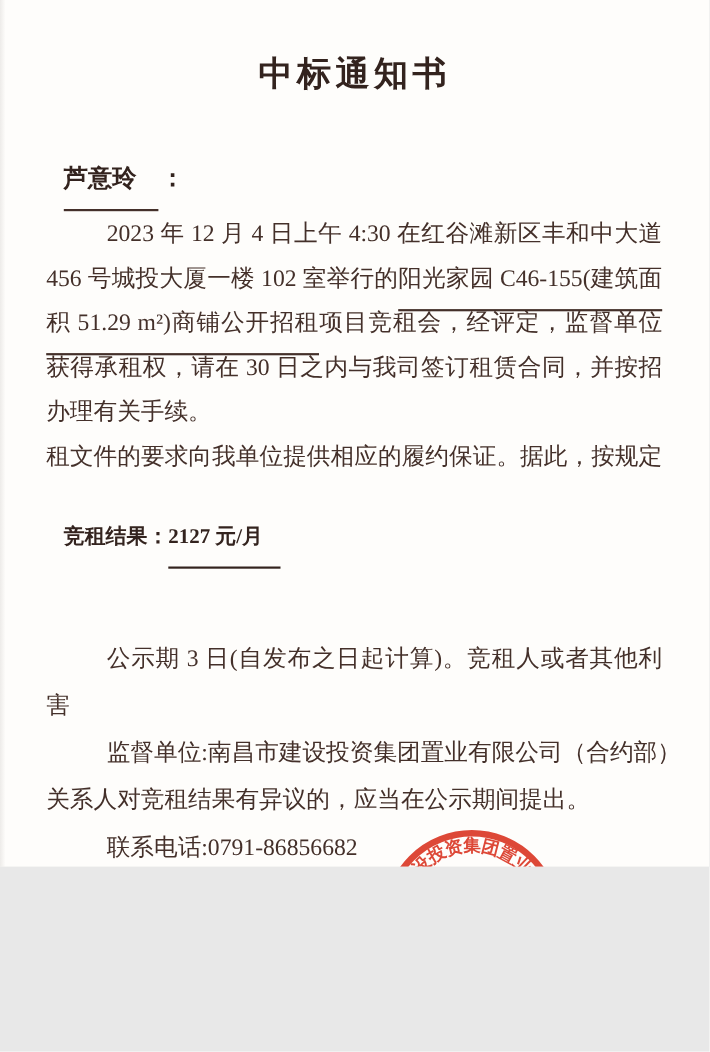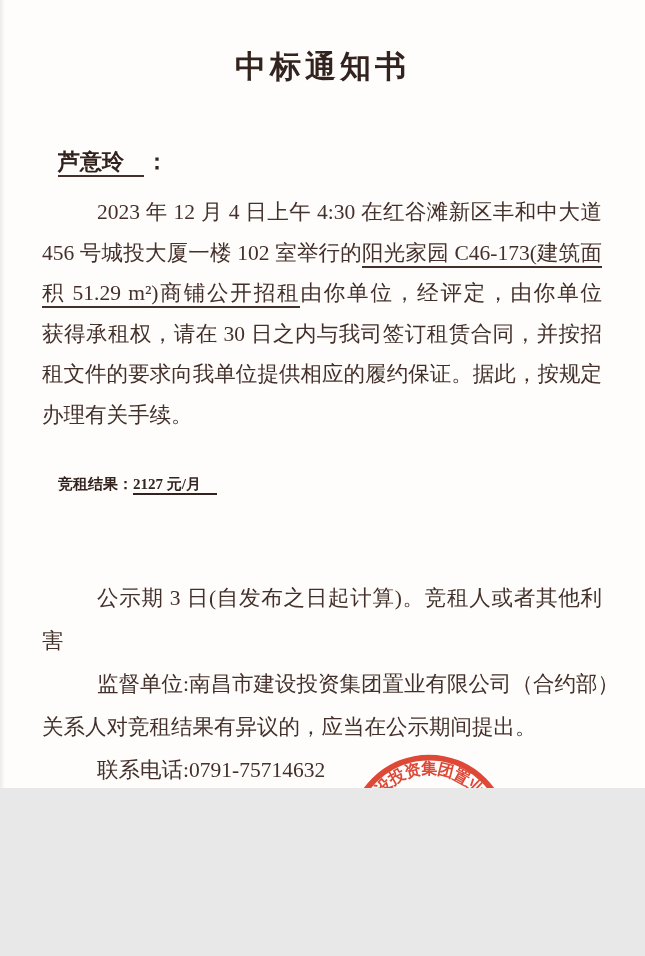--- a/index.html
+++ b/index.html
@@ -30,36 +30,36 @@
     letter-spacing:4px;
     color:var(--ink-dark);
   }
   .salutation{
     position:absolute;top:147px;left:58px;
     font-size:22px;font-weight:bold;
     color:var(--ink-dark);
   }
   .u{
     border-bottom:2px solid var(--ink);
-    padding-bottom:1px;
+    padding-bottom:16px;
   }
   .salutation .u{padding-right:20px;}
   .salutation .colon{margin-left:2px;}
   .para{
     position:absolute;left:42px;width:560px;
     font-size:21.5px;
   }
   .para-1{top:192px;line-height:40.6px;}
   .para-2{top:577px;line-height:43px;}
   .line{white-space:nowrap;}
   .line.j{text-align:justify;text-align-last:justify;white-space:normal;}
   .line.ind{text-indent:55px;}
   .result-line{
     position:absolute;top:475px;left:58px;
-    font-size:15px;font-weight:bold;
+    font-size:19px;font-weight:bold;
     color:var(--ink-dark);
   }
   .result-line .u{padding-right:16px;border-bottom-color:var(--ink-dark);}
   .lessor-line{
     position:absolute;top:800px;left:195px;
     font-size:25px;letter-spacing:1.5px;
   }
   .date-line{
     position:absolute;top:841px;left:356px;
     font-size:28px;letter-spacing:1px;
@@ -79,34 +79,34 @@
 
 <div class="page">
   <div class="scan-edge"></div>
 
   <div class="doc-title">中标通知书</div>
 
   <div class="salutation"><span class="u">芦意玲</span><span class="colon">：</span></div>
 
   <div class="para para-1">
     <div class="line j ind"><span>2023 年 12 月 4 日上午 4:30 在红谷滩新区丰和中大道</span></div>
-    <div class="line j"><span>456 号城投大厦一楼 102 室举行的</span><span class="u">阳光家园 C46-173(建筑面</span></div>
-    <div class="line j"><span class="u">积 51.29 m²)商铺公开招租</span><span>由你单位，经评定，由你单位</span></div>
+    <div class="line j"><span>456 号城投大厦一楼 102 室举行的</span><span class="u">阳光家园 C46-155(建筑面</span></div>
+    <div class="line j"><span class="u">积 51.29 m²)商铺公开招租</span><span>项目竞租会，经评定，监督单位</span></div>
     <div class="line j"><span>获得承租权，请在 30 日之内与我司签订租赁合同，并按招</span></div>
+    <div class="line"><span>办理有关手续。</span></div>
     <div class="line j"><span>租文件的要求向我单位提供相应的履约保证。据此，按规定</span></div>
-    <div class="line"><span>办理有关手续。</span></div>
   </div>
 
   <div class="result-line"><span>竞租结果：</span><span class="u">2127 元/月</span></div>
 
   <div class="para para-2">
     <div class="line j ind"><span>公示期 3 日(自发布之日起计算)。竞租人或者其他利害</span></div>
     <div class="line ind"><span>监督单位:南昌市建设投资集团置业有限公司（合约部）</span></div>
     <div class="line"><span>关系人对竞租结果有异议的，应当在公示期间提出。</span></div>
-    <div class="line ind"><span>联系电话:0791-75714632</span></div>
+    <div class="line ind"><span>联系电话:0791-86856682</span></div>
   </div>
 
   <div class="lessor-line">招租人：南昌市建设投资集团置业有限公司</div>
   <div class="date-line">2023 年 12 月 4 日</div>
 
   <svg class="seal" viewBox="-80 -80 160 160" aria-hidden="true">
     <circle r="72" fill="none" stroke="#dc3a28" stroke-width="5.5"></circle>
     <defs>
       <path id="arcTop" d="M -53.6,19.5 A 57,57 0 1 1 53.6,19.5" fill="none"></path>
       <path id="arcBot" d="M -49.1,34.4 A 60,60 0 0 0 49.1,34.4" fill="none"></path>

